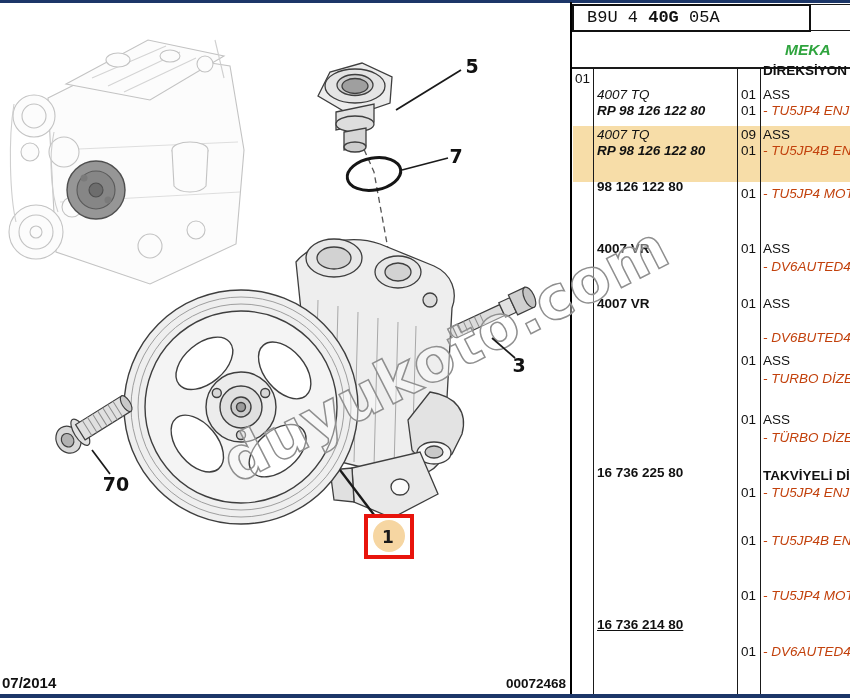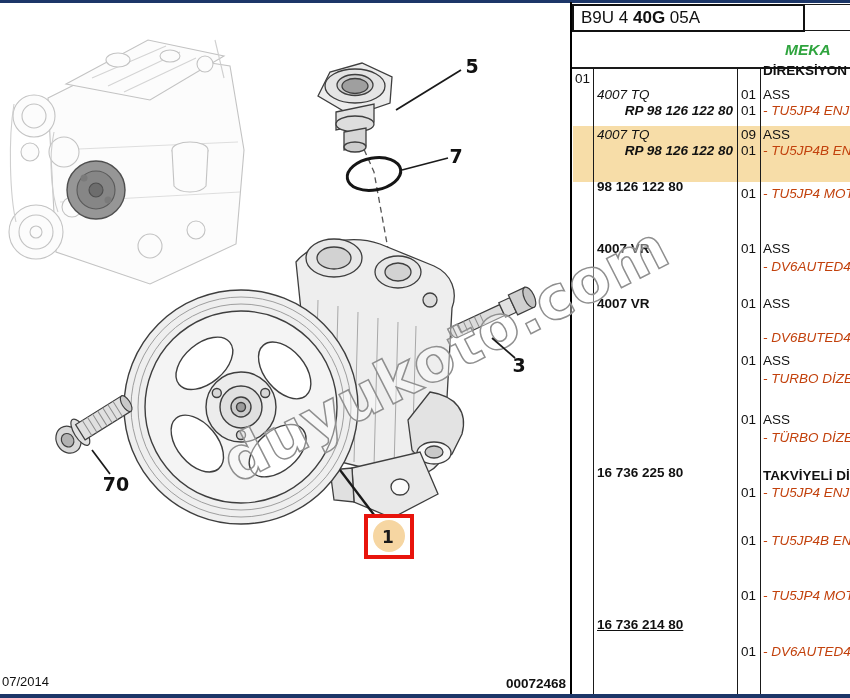--- a/index.html
+++ b/index.html
@@ -11,35 +11,35 @@
   .vline{position:absolute;background:#1a1a1a;width:1px;}
   #vl-left{left:570px;top:2px;width:2px;height:692px;background:#000;}
   #vl-1{left:593px;top:67px;height:627px;}
   #vl-2{left:737px;top:67px;height:627px;}
   #vl-3{left:760px;top:67px;height:627px;}
   .hline{position:absolute;background:#1a1a1a;height:1px;left:572px;width:278px;}
   #hl-top{top:4px;}
   #hl-mid{top:30px;}
   #hl-tab{top:67px;height:2px;}
   .b9u-box{position:absolute;left:572px;top:4px;width:222px;height:24px;border:2px solid #111;
-           background:#fff;font-size:17px;line-height:24px;padding-left:7px;white-space:pre;}
+           background:#fff;font-size:17px;line-height:24px;padding-left:13px;white-space:pre;font-family:Liberation Mono, monospace;}
   .meka{position:absolute;left:785px;top:41px;font-size:15.5px;font-weight:bold;font-style:italic;
         color:#2fa43e;white-space:pre;}
   .highlight{position:absolute;left:573px;top:126px;width:277px;height:56px;background:#f7dda8;}
   .cell{position:absolute;font-size:13.5px;line-height:15px;white-space:pre;}
   .col1{left:573px;width:19px;text-align:center;}
   .part{left:597px;width:136px;}
-  .part.right{text-align:right;}
+  .part.right{}
   .italic{font-style:italic;}
   .bold{font-weight:bold;}
   .qty{left:737px;width:23px;text-align:center;}
   .desc{left:763px;}
   .desc.green{color:#c2410c;font-style:italic;}
   .desc.hdr{font-weight:bold;}
-  .footer-date{position:absolute;left:2px;top:674px;font-size:13px;font-weight:normal;text-align:center;}
+  .footer-date{position:absolute;left:2px;top:674px;font-size:15px;font-weight:bold;text-align:center;}
   .footer-num{position:absolute;left:420px;top:676px;width:146px;text-align:right;
               font-size:13.5px;font-weight:bold;}
   #diagram-svg{position:absolute;left:0;top:0;pointer-events:none;}
 </style>
 </head>
 <body>
 
 <div class="page">
 
   <div class="bar top"></div>

